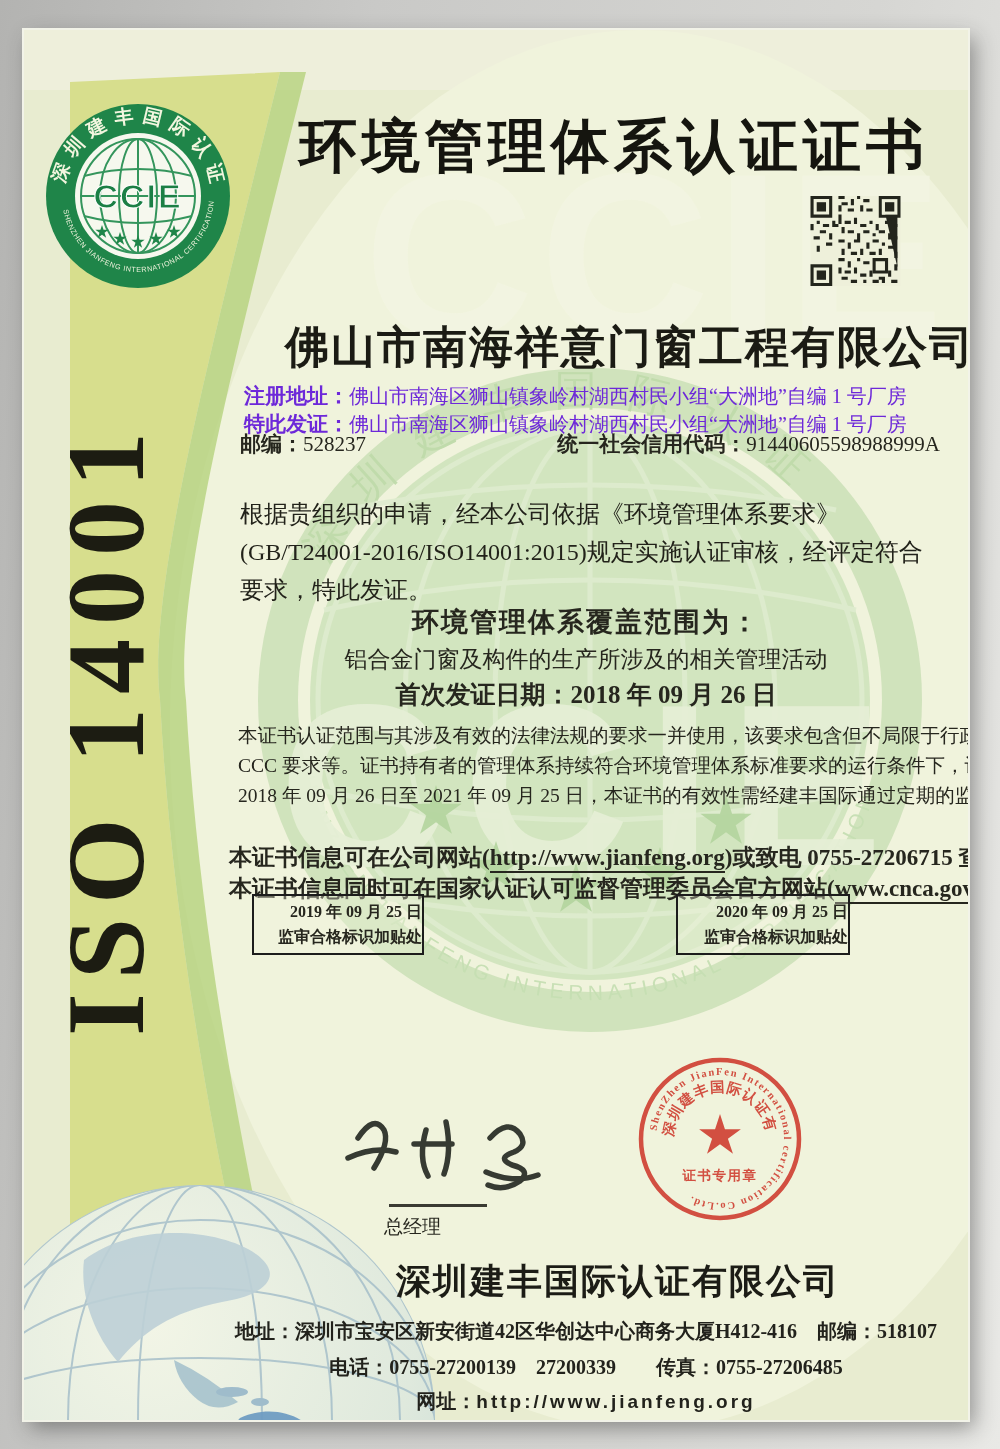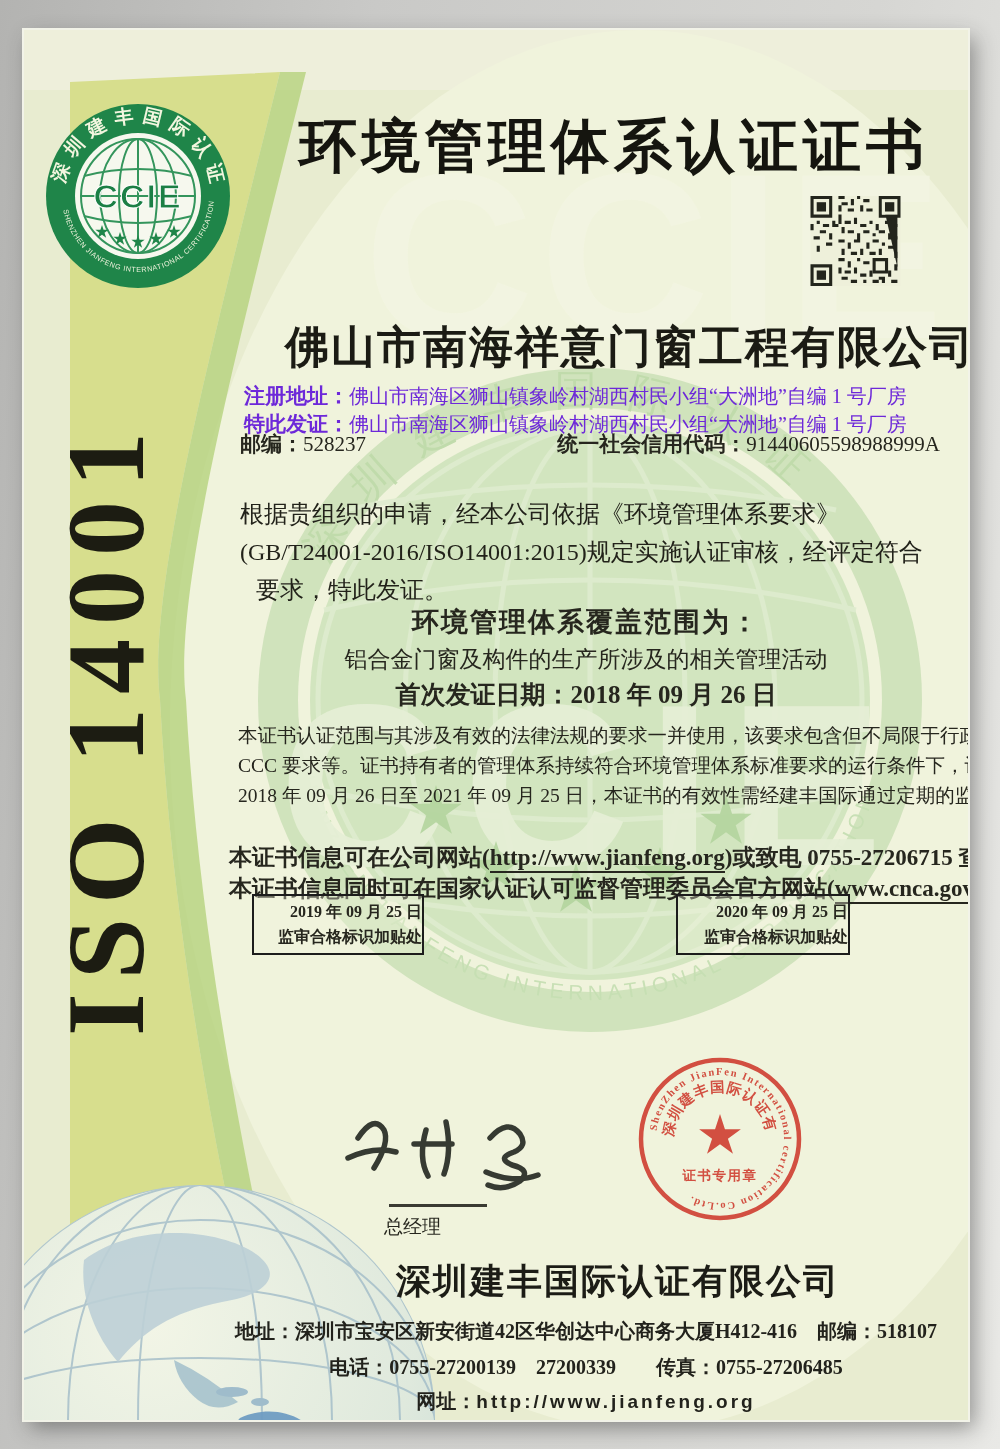--- a/index.html
+++ b/index.html
@@ -188,21 +188,21 @@
     <span>
       <b>邮编：</b><span>528237</span>
     </span>
     <span>
       <b>统一社会信用代码：</b><span>91440605598988999A</span>
     </span>
   </div>
 
   <div class="abs grant" style="top:468px;">根据贵组织的申请，经本公司依据《环境管理体系要求》</div>
   <div class="abs grant" style="top:506px;">(GB/T24001-2016/ISO14001:2015)规定实施认证审核，经评定符合</div>
-  <div class="abs grant" style="top:544px;margin-left:16px;">要求，特此发证。</div>
+  <div class="abs grant" style="top:544px;">要求，特此发证。</div>
 
   <div class="abs ctr scope-h">环境管理体系覆盖范围为：</div>
   <div class="abs ctr scope">铝合金门窗及构件的生产所涉及的相关管理活动</div>
   <div class="abs ctr issue">首次发证日期：2018 年 09 月 26 日</div>
 
   <div class="abs terms" style="top:692px;">本证书认证范围与其涉及有效的法律法规的要求一并使用，该要求包含但不局限于行政许可资质范围及</div>
   <div class="abs terms" style="top:722px;">CCC 要求等。证书持有者的管理体系持续符合环境管理体系标准要求的运行条件下，认证有效期自</div>
   <div class="abs terms" style="top:752px;">2018 年 09 月 26 日至 2021 年 09 月 25 日，本证书的有效性需经建丰国际通过定期的监督审核确认保持，</div>
 
   <div class="abs info" style="top:812px;">

